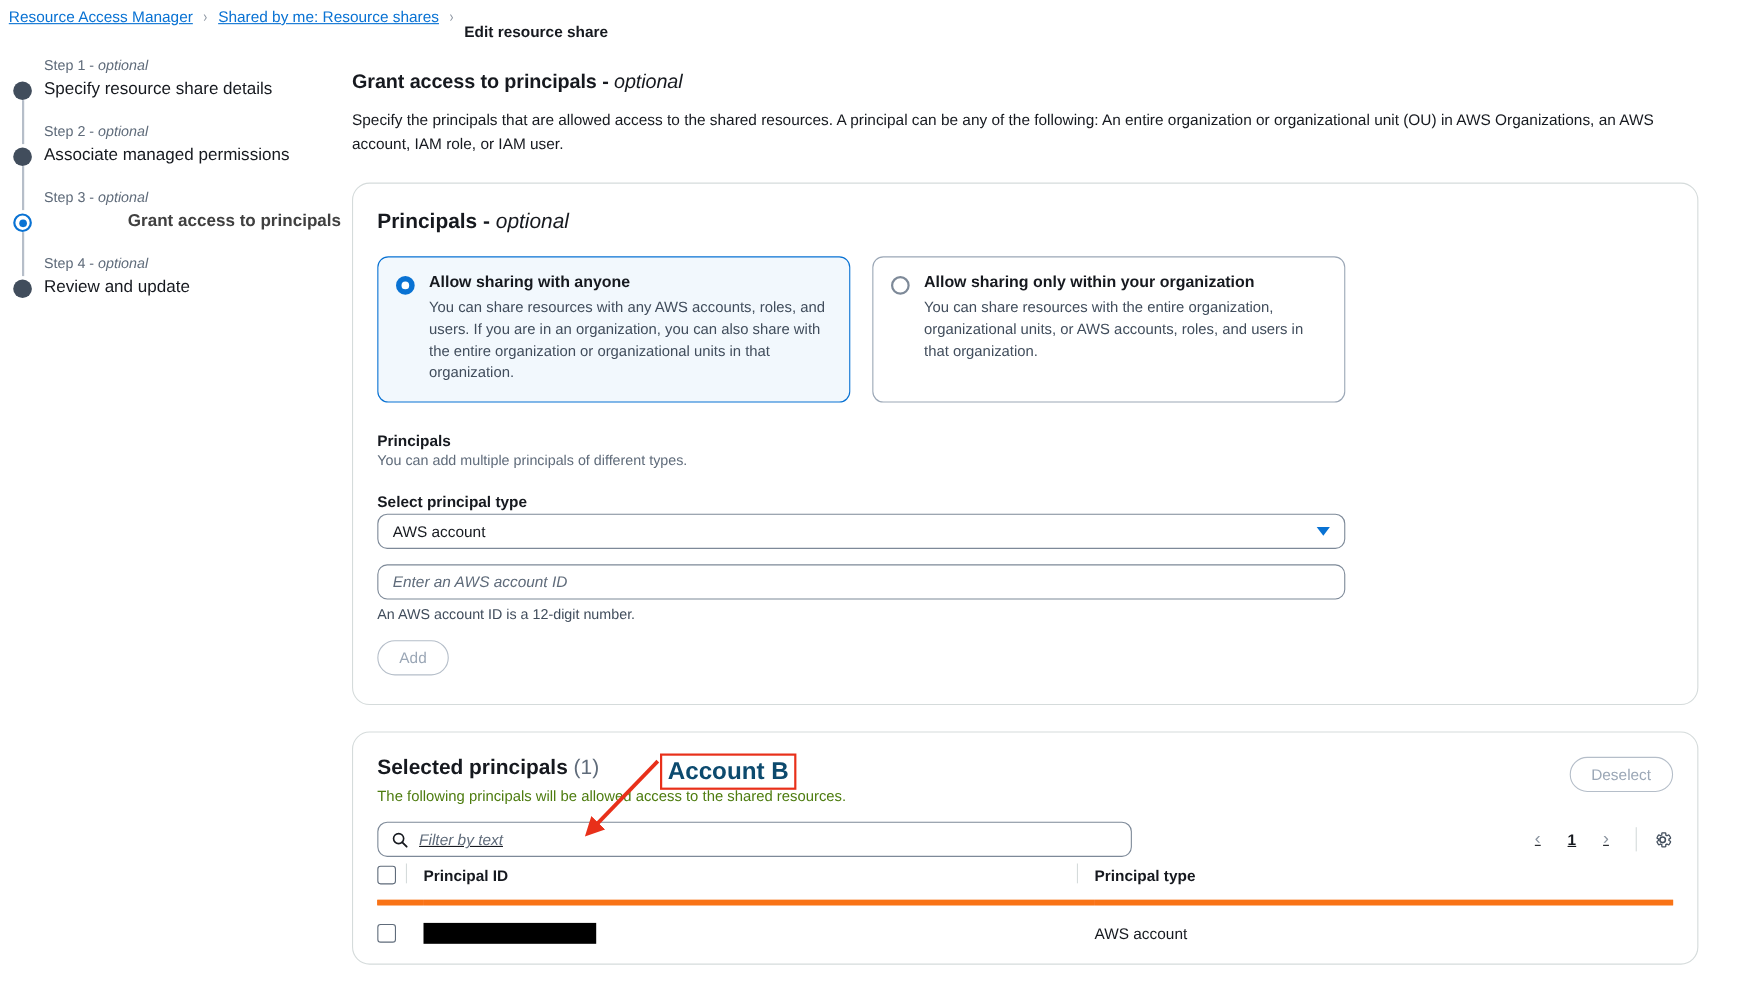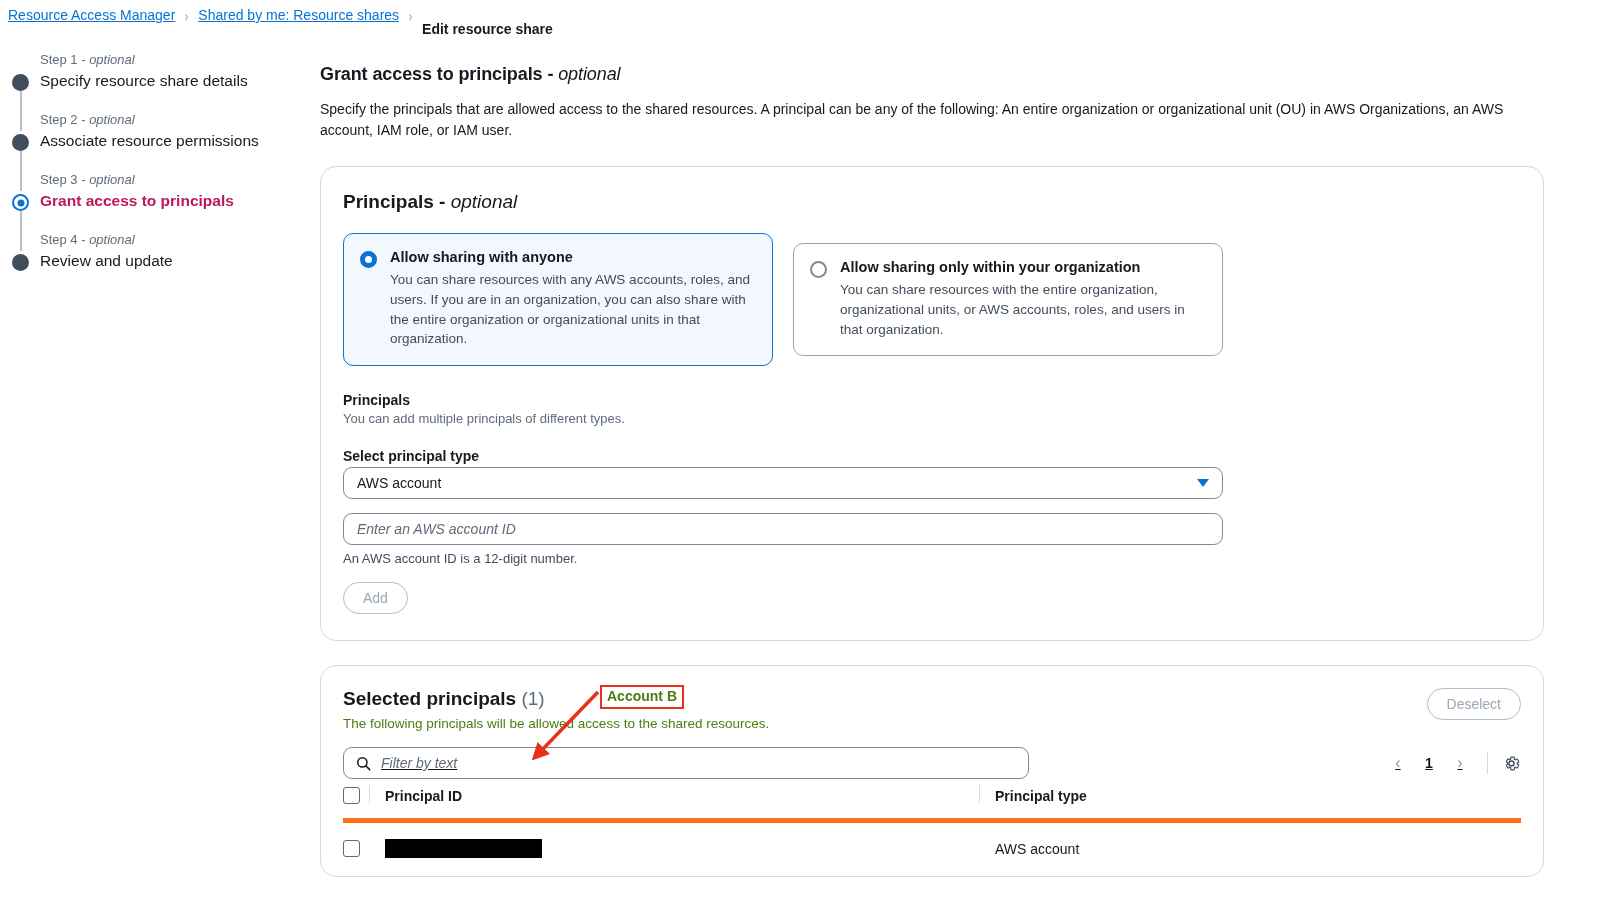--- a/index.html
+++ b/index.html
@@ -72,21 +72,21 @@
   }
   .step:last-child .step-line { display: none; }
   .step-label {
     font-size: 13px;
     color: #5f6b7a;
     margin-bottom: 3px;
     line-height: 1.2;
   }
   .step-label .opt { font-style: italic; }
   .step-title { font-size: 15.5px; color: #16191f; line-height: 1.25; }
-  .step.active .step-title { color: #be185d; font-weight: bold; }
+  .step.active .step-title { color: #404040; font-weight: bold; text-align: right; }
 
   
   h1.page-title {
     font-size: 18px;
     font-weight: bold;
     margin: 16px 0 14px 0;
     letter-spacing: -0.1px;
   }
   h1.page-title .opt { font-weight: normal; font-style: italic; }
   .page-desc {
@@ -106,21 +106,21 @@
     margin-bottom: 24px;
   }
   .card-title {
     font-size: 19px;
     font-weight: bold;
     margin: 0 0 20px 0;
   }
   .card-title .opt { font-weight: normal; font-style: italic; }
 
   
-  .radio-row { display: flex; gap: 20px; margin-bottom: 26px; align-items: center; }
+  .radio-row { display: flex; gap: 20px; margin-bottom: 26px; }
   .radio-card {
     flex: 1 1 0;
     max-width: 430px;
     border: 1.5px solid #9ba7b6;
     border-radius: 10px;
     padding: 14px 16px 16px 16px;
     display: flex;
     gap: 13px;
     cursor: pointer;
     background: #ffffff;
@@ -303,22 +303,22 @@
     position: absolute;
     left: 0; top: 0;
     width: 1600px; height: 905px;
     pointer-events: none;
     z-index: 50;
   }
   .anno-box {
     position: absolute;
     left: 600px; top: 685px;
     border: 2.5px solid #e8301a;
-    color: #4d7c0f;
-    font-size: 14px;
+    color: #0c4a6e;
+    font-size: 22px;
     font-weight: bold;
     padding: 1px 5px 2px 5px;
     background: rgba(255,255,255,0.96);
     line-height: 1.18;
   }
 </style>
 </head>
 <body>
 
 <div class="breadcrumb">
@@ -338,21 +338,21 @@
         <div class="step-dot"></div>
         <div class="step-line"></div>
         <div class="step-label"><span>Step 1 - </span><span class="opt">optional</span></div>
         <div class="step-title">Specify resource share details</div>
       </div>
 
       <div class="step">
         <div class="step-dot"></div>
         <div class="step-line"></div>
         <div class="step-label"><span>Step 2 - </span><span class="opt">optional</span></div>
-        <div class="step-title">Associate resource permissions</div>
+        <div class="step-title">Associate managed permissions</div>
       </div>
 
       <div class="step active">
         <div class="step-dot"></div>
         <div class="step-line"></div>
         <div class="step-label"><span>Step 3 - </span><span class="opt">optional</span></div>
         <div class="step-title">Grant access to principals</div>
       </div>
 
       <div class="step">

